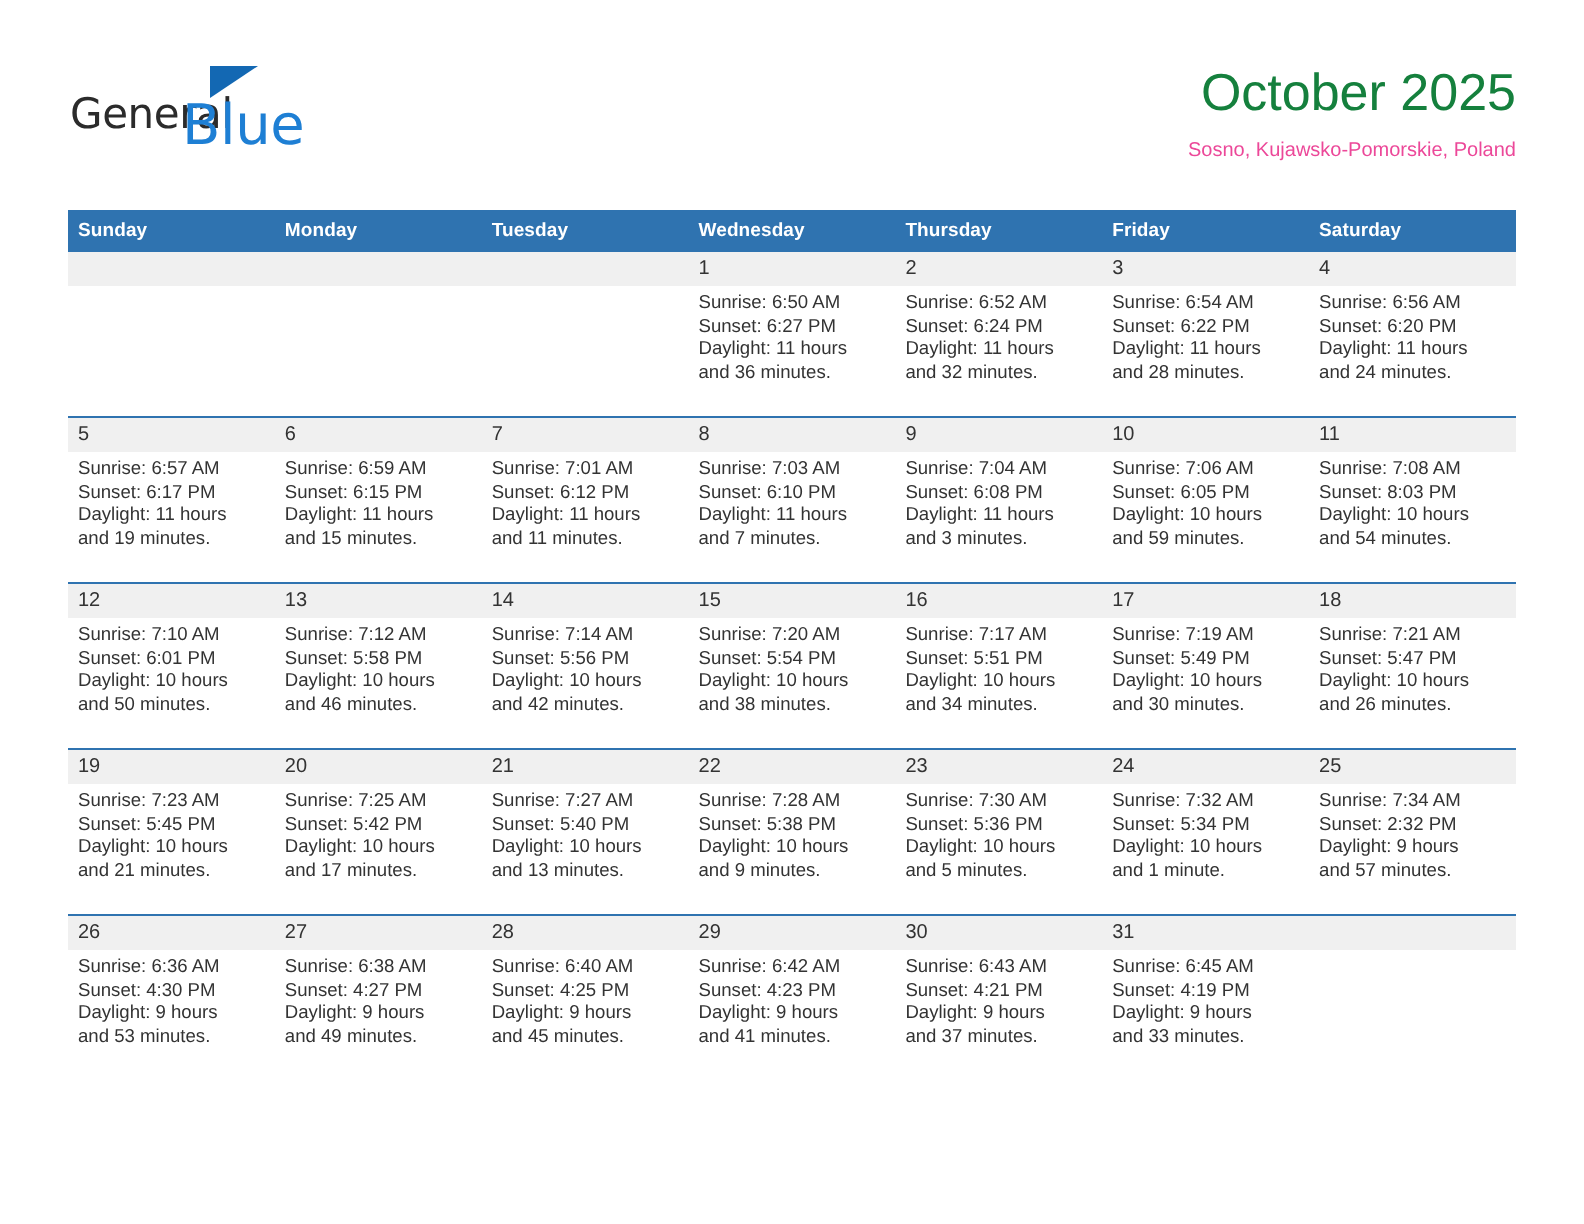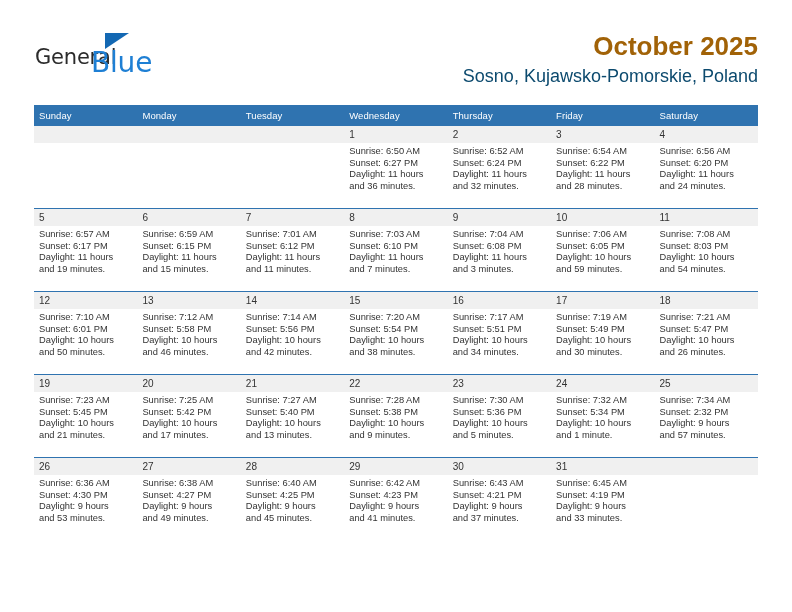--- a/index.html
+++ b/index.html
@@ -70,51 +70,51 @@
   }
 
   .title-block {
     position: absolute;
     right: 0;
     top: 0;
     text-align: right;
   }
   .cal-title {
     font-size: 26px;
-    font-weight: 700;
-    color: #a16207;
+    font-weight: 400;
+    color: #15803d;
     line-height: 32px;
     white-space: nowrap;
   }
   .cal-subtitle {
     margin-top: 6px;
-    font-size: 18px;
+    font-size: 10px;
     font-weight: 400;
-    color: #0c4a6e;
+    color: #ec4899;
     line-height: 16px;
     white-space: nowrap;
   }
 
   
   .calendar {
     position: absolute;
     left: 34px;
     top: 105px;
     width: 724px;
   }
   table.cal {
     border-collapse: collapse;
     table-layout: fixed;
     width: 724px;
   }
   table.cal th {
     background: #2f73b0;
     color: #ffffff;
     font-size: 9.5px;
-    font-weight: normal;
+    font-weight: bold;
     text-align: left;
     padding: 5px 0 5px 5px;
     height: 9px;
     border: none;
     letter-spacing: 0.05px;
   }
   table.cal td {
     vertical-align: top;
     padding: 0;
     border: none;

